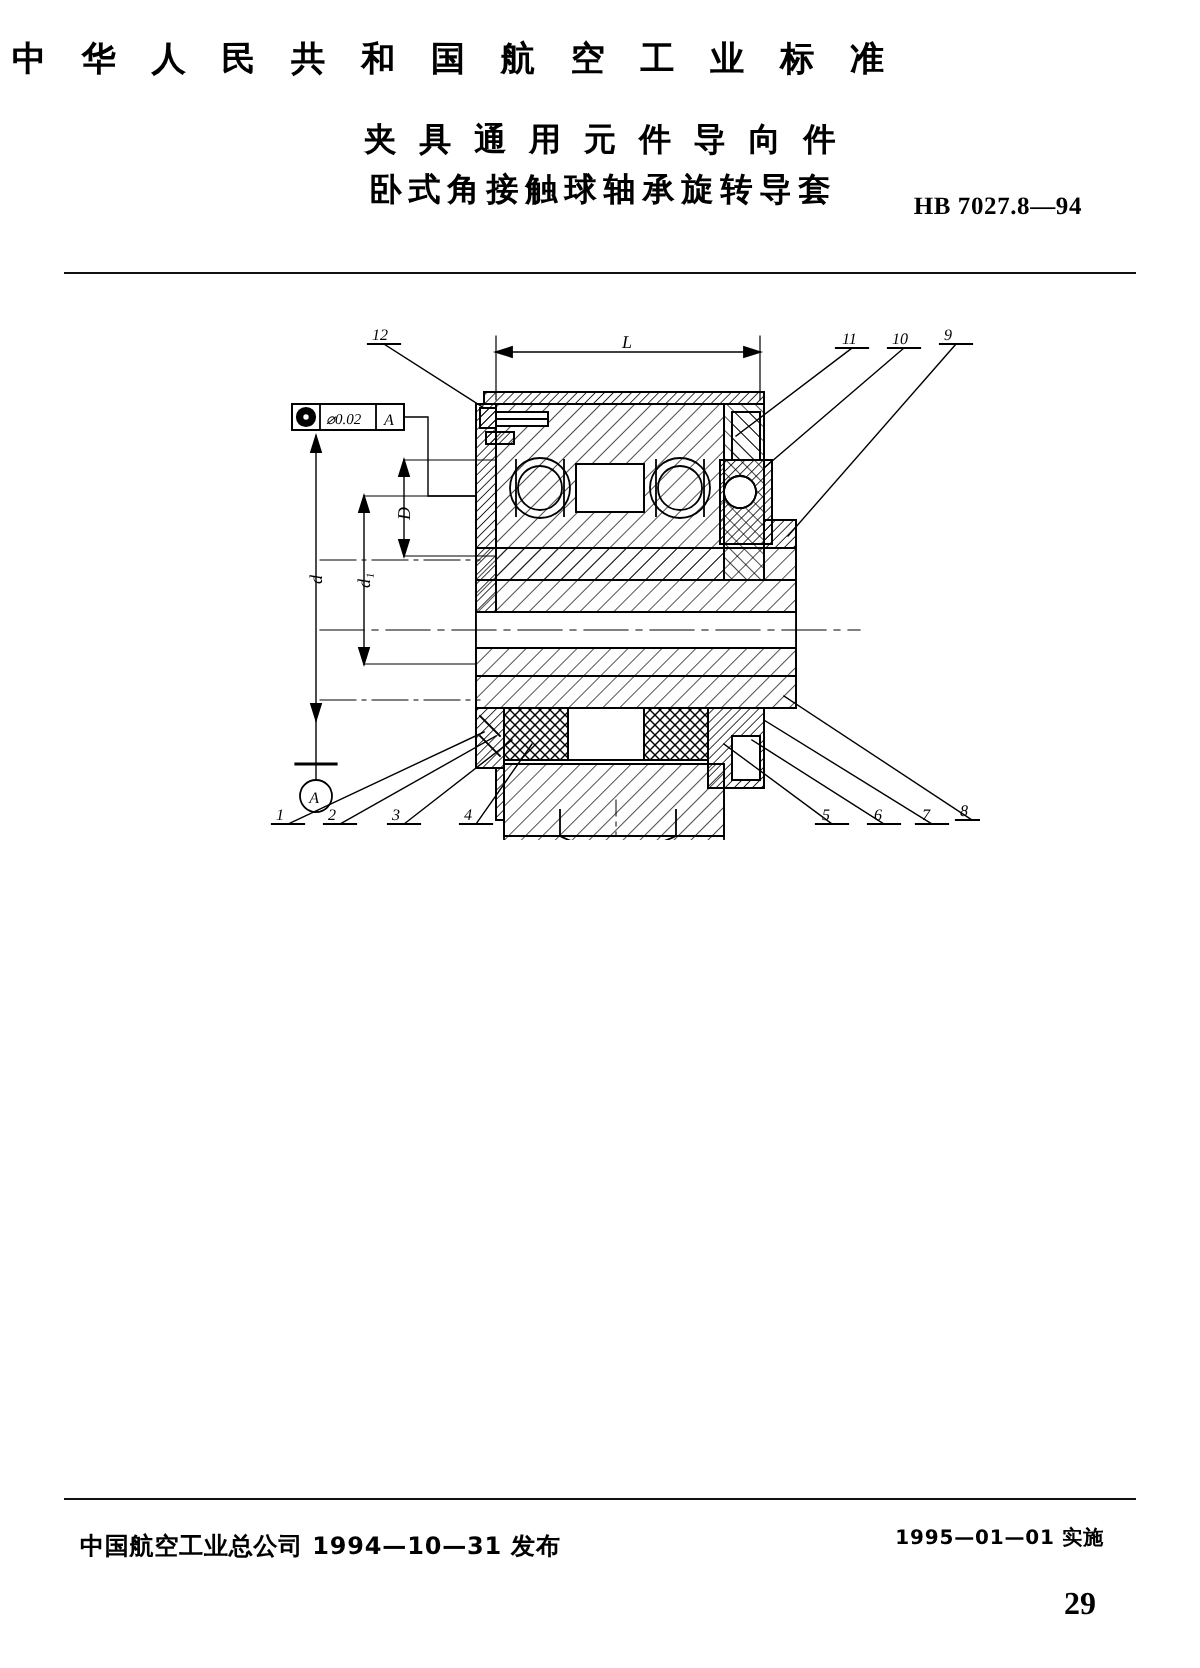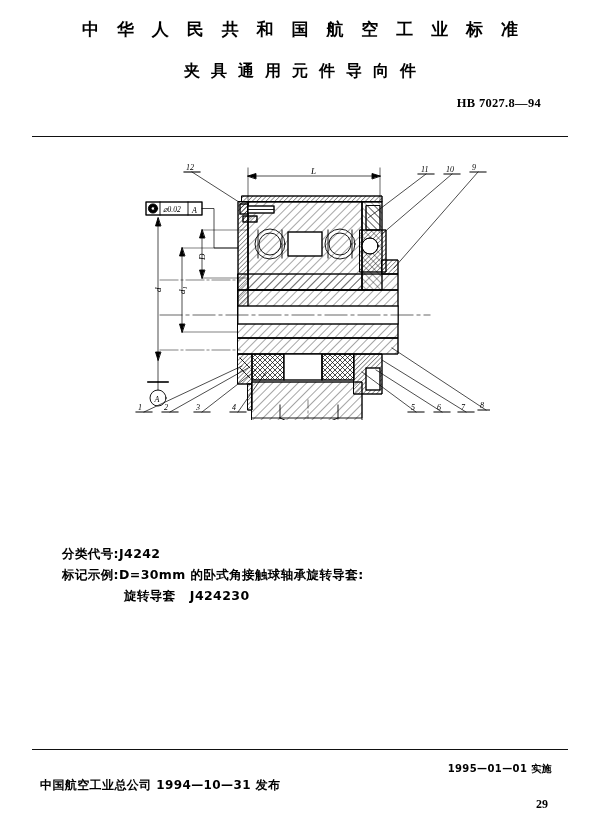--- a/index.html
+++ b/index.html
@@ -9,33 +9,32 @@
     font-family:"Liberation Sans",sans-serif;
     color:#000;
     position:relative;
     overflow:hidden;
   }
   .page{position:absolute;inset:0;}
 
   
   .hdr-national{
     position:absolute;left:0;right:0;top:18px;
-    text-align:center;
     font-family:"DejaVu Sans",sans-serif;
     font-weight:bold;
     font-size:17px;
     letter-spacing:6px;
     text-indent:6px;
   }
   .hdr-title{
     position:absolute;left:0;right:0;top:58px;
     text-align:center;
   }
   .hdr-title .l1,.hdr-title .l2{
-    font-family:Liberation Serif, serif;
+    font-family:Liberation Sans, sans-serif;
     font-weight:bold;
     font-size:16px;
     letter-spacing:3.5px;
     text-indent:3.5px;
     line-height:25px;
   }
   .std-no{
     position:absolute;right:59px;top:96px;
     font-family:"Liberation Serif",serif;
     font-weight:bold;
@@ -65,44 +64,45 @@
   }
   .bodytext .ln{white-space:pre;}
   .bodytext .ind{padding-left:62px;}
 
   
   .rule-bot{
     position:absolute;left:32px;right:32px;bottom:84px;
     height:0;border-top:1.6px solid #111;
   }
   .foot-left{
-    position:absolute;left:40px;bottom:40px;
+    position:absolute;left:40px;bottom:52px;
     font-family:"DejaVu Sans",sans-serif;
     font-weight:bold;font-size:12px;letter-spacing:0.4px;
   }
   .foot-right{
     position:absolute;right:48px;bottom:58px;
     font-family:"DejaVu Sans",sans-serif;
     font-weight:bold;font-size:10px;letter-spacing:0.4px;
   }
   .pageno{
     position:absolute;right:52px;bottom:22px;
     font-family:"Liberation Serif",serif;
-    font-weight:bold;font-size:12px;
+    font-weight:bold;font-size:16px;
   }
 </style>
 </head>
 <body>
 
 <div class="page">
 
   <div class="hdr-national">中 华 人 民 共 和 国 航 空 工 业 标 准</div>
 
   <div class="hdr-title">
     <div class="l1">夹 具 通 用 元 件 导 向 件</div>
+    <div class="l2">卧式角接触球轴承旋转导套</div>
   </div>
 
   <div class="std-no">HB 7027.8—94</div>
 
   <div class="rule-top"></div>
 
   <div class="figure">
     <svg width="360" height="260" viewBox="0 0 360 260" xmlns="http://www.w3.org/2000/svg">
       <defs>
 
@@ -288,24 +288,19 @@
         <text x="331" y="250" font-size="8">7</text>
         <text x="350" y="248" font-size="8">8</text>
         <text x="291" y="12" font-size="8">11</text>
         <text x="316" y="12" font-size="8">10</text>
         <text x="342" y="10" font-size="8">9</text>
         <text x="56" y="10" font-size="8">12</text>
       </g>
     </svg>
   </div>
 
-  <div class="bodytext">
-    <div class="ln">分类代号:J4242</div>
-    <div class="ln">标记示例:D=30mm 的卧式角接触球轴承旋转导套:</div>
-    <div class="ln ind">旋转导套   J424230</div>
-  </div>
 
   <div class="rule-bot"></div>
   <div class="foot-left">中国航空工业总公司 1994—10—31 发布</div>
   <div class="foot-right">1995—01—01 实施</div>
   <div class="pageno">29</div>
 
 </div>
 
 </body></html>

